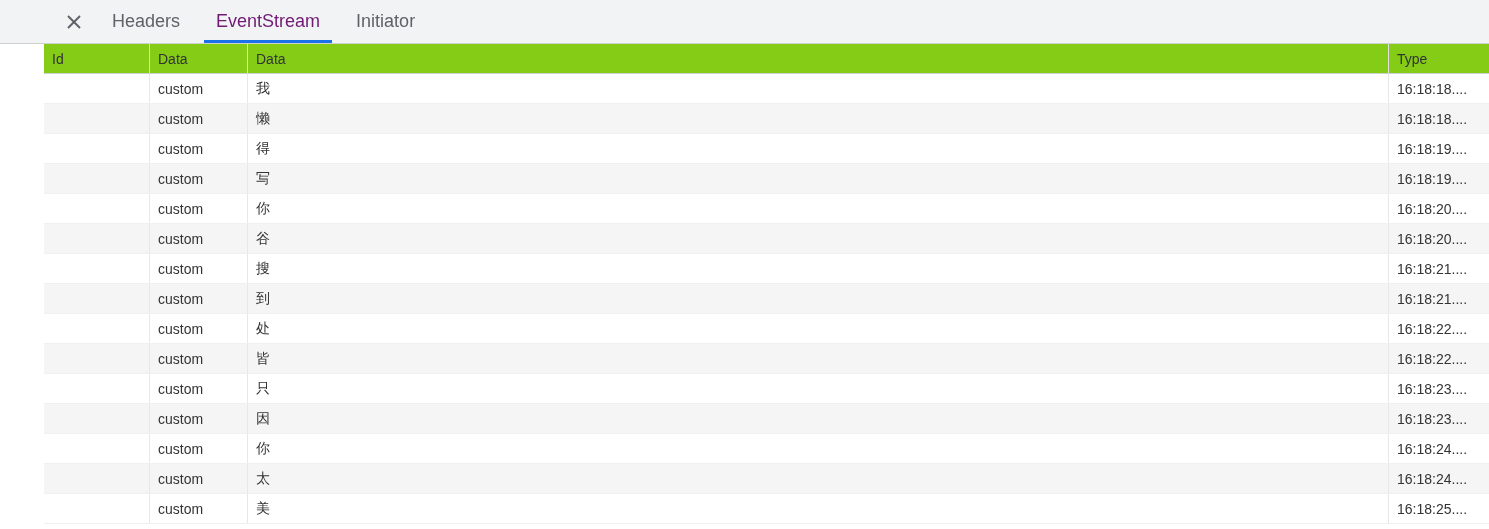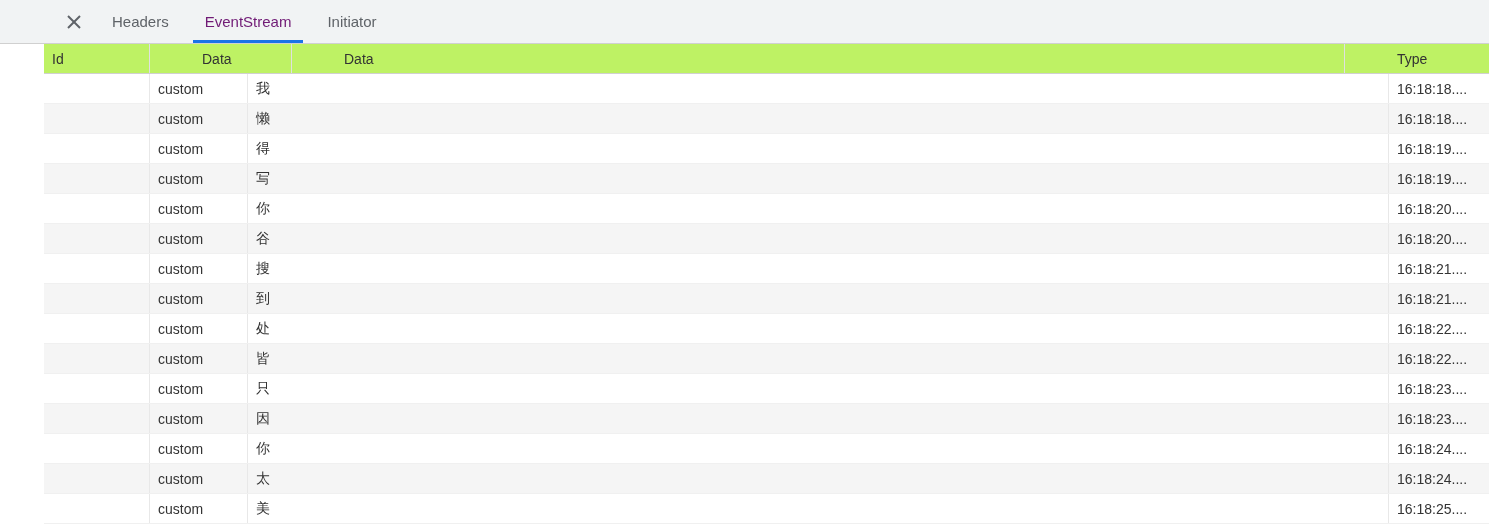--- a/index.html
+++ b/index.html
@@ -44,21 +44,21 @@
       stroke: #5f6368;
       stroke-width: 2;
     }
     .tab {
       padding: 0 18px;
       display: flex;
       align-items: center;
       color: #5f6368;
       cursor: pointer;
       position: relative;
-      font-size: 15px;
+      font-size: 18px;
     }
     .tab.active {
       color: #701a75;
     }
     .tab.active::after {
       content: '';
       position: absolute;
       bottom: 0;
       left: 6px;
       right: 6px;
@@ -69,23 +69,22 @@
       flex: 1;
       display: flex;
       flex-direction: column;
       overflow: hidden;
       padding-left: 44px;
     }
     .table-header {
       height: 30px;
       display: flex;
       border-bottom: 1px solid #d0d0d0;
-      background: #bef264;
+      background: #84cc16;
       color: #333;
-      gap: 44px;
     }
     .th {
       border-right: 1px solid #e0e0e0;
       padding: 5px 8px;
       display: flex;
       align-items: center;
       overflow: hidden;
       white-space: nowrap;
     }
     .th:last-child {

